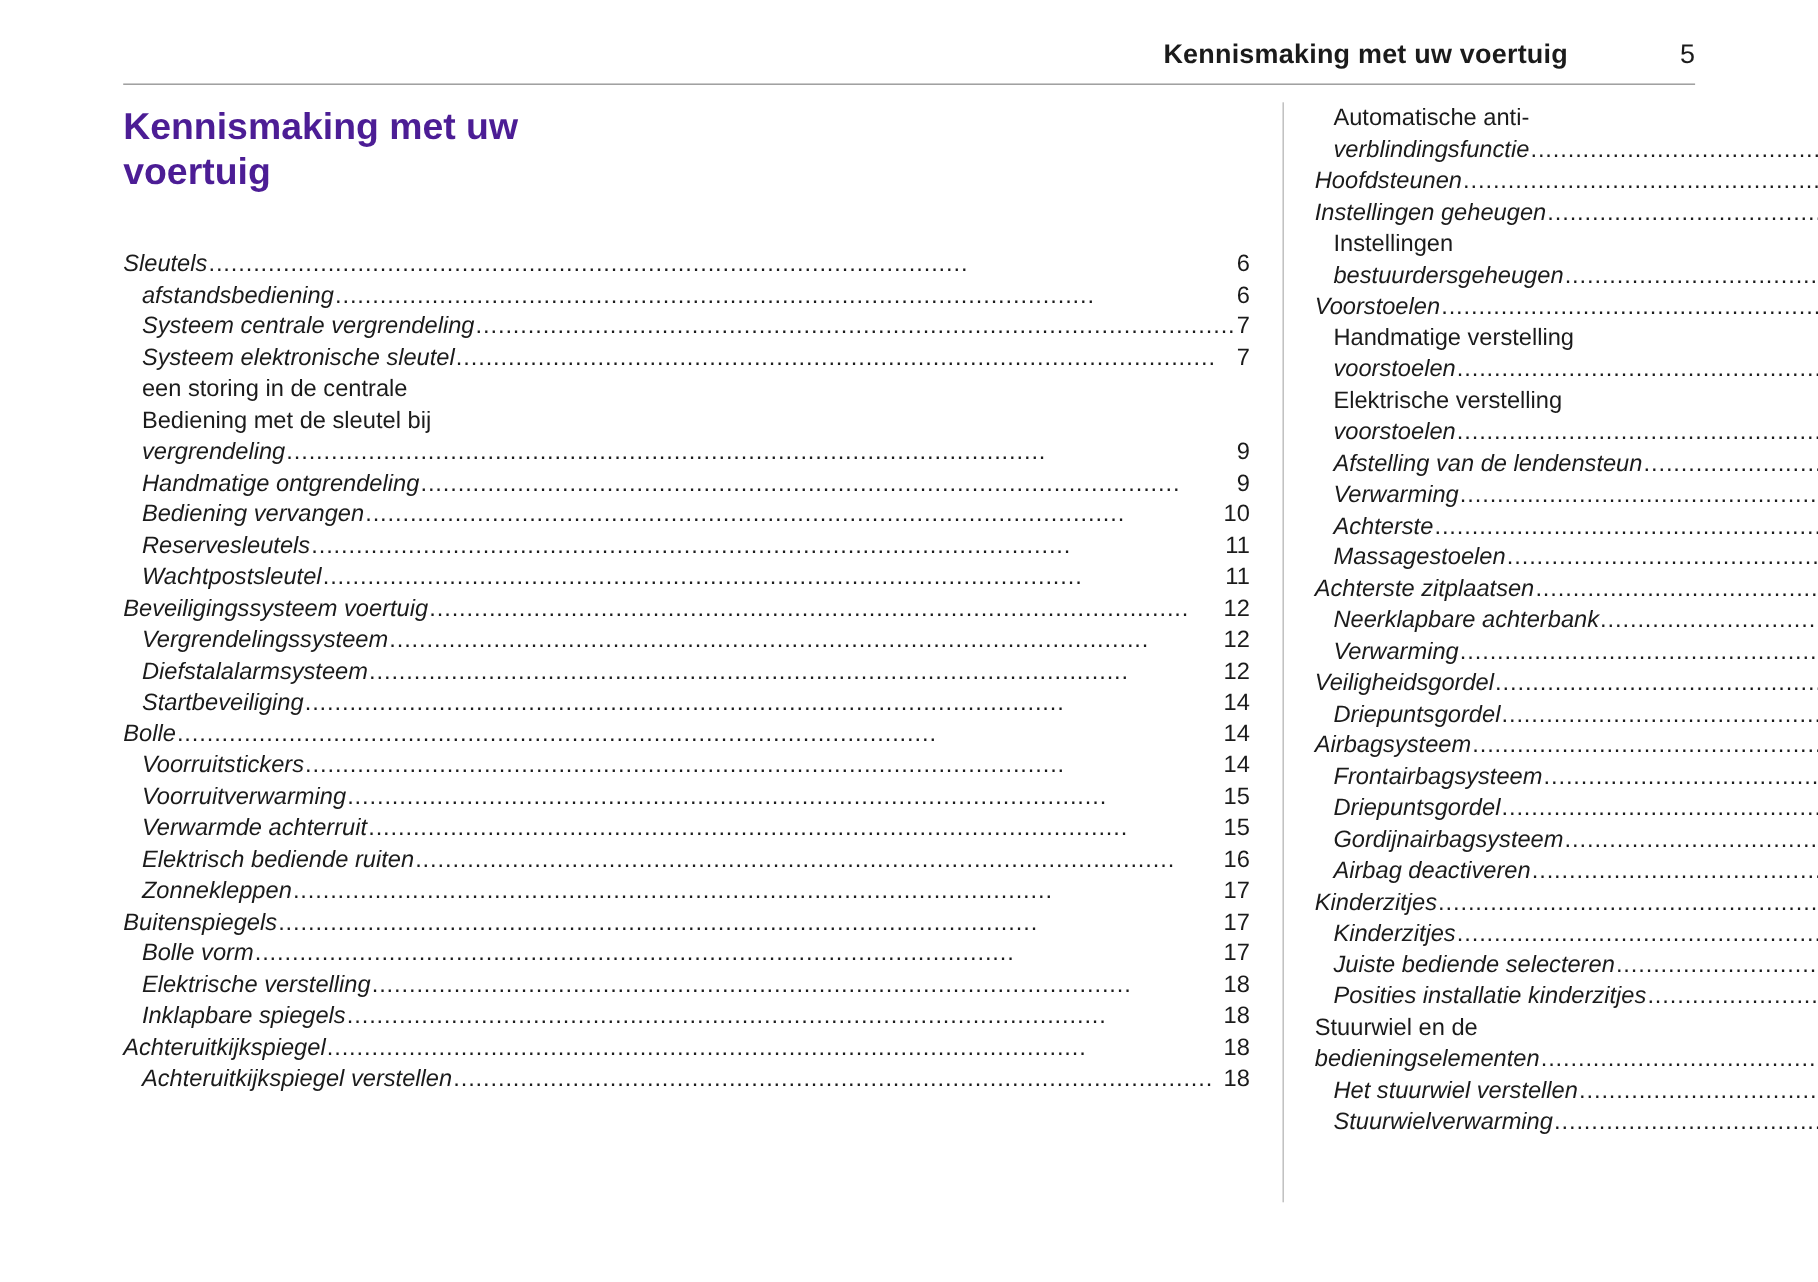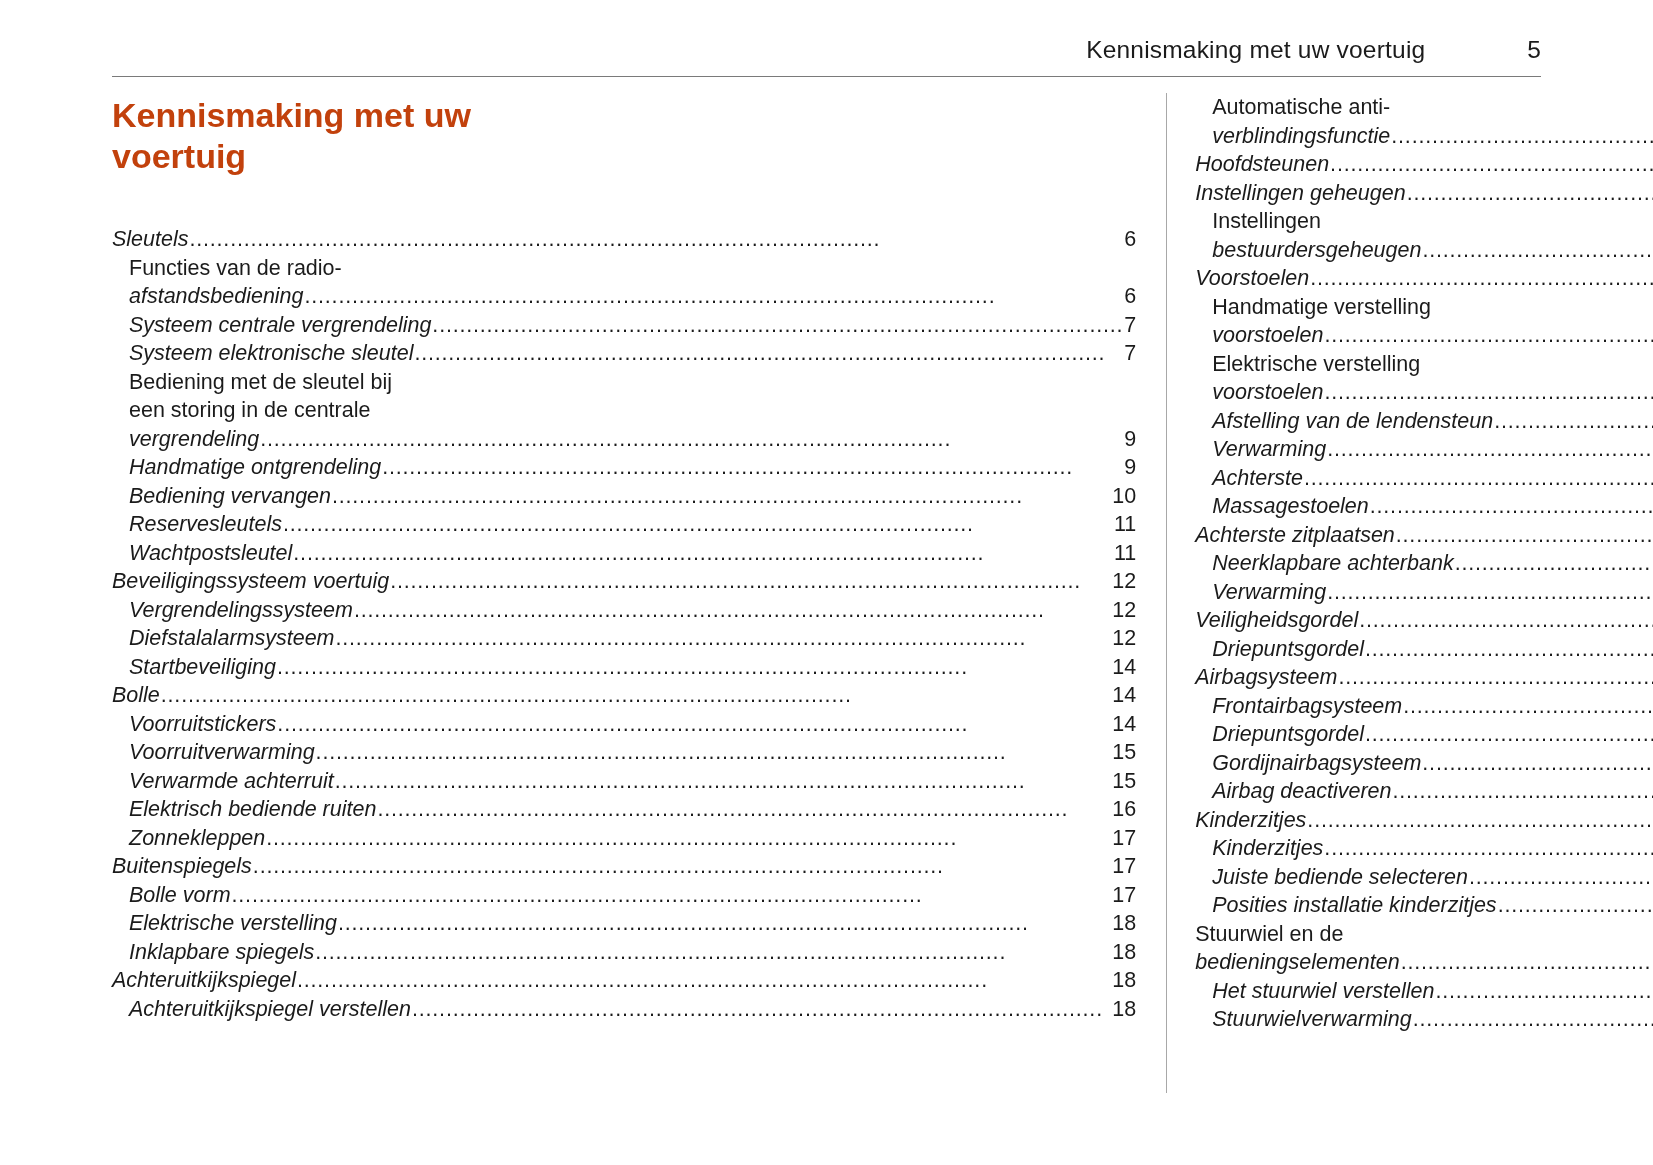--- a/index.html
+++ b/index.html
@@ -19,21 +19,21 @@
   }
   .page-header {
     display: flex;
     justify-content: flex-end;
     align-items: baseline;
     padding-bottom: 12px;
     border-bottom: 1.5px solid #7a7a7a;
   }
   .header-title {
     font-size: 24.5px;
-    font-weight: 400;
+    font-weight: 700;
     letter-spacing: 0.2px;
   }
   .header-page {
     font-size: 24.5px;
     font-weight: 400;
     margin-left: 102px;
   }
   .columns {
     display: flex;
     margin-top: 16px;
@@ -44,21 +44,21 @@
     flex: 1 1 0;
     box-sizing: border-box;
   }
   .col-1 { padding-right: 30px; }
   .col-2 { border-left: 1px solid #a8a8a8; padding-left: 28px; padding-right: 30px; }
   .section-title {
     font-size: 34px;
     line-height: 41px;
     font-weight: 700;
     margin: 2px 0 48px 0;
-    color: #c2410c;
+    color: #4c1d95;
   }
   .entries {
     font-size: 21.5px;
     line-height: 28.5px;
   }
   .entry.sub { padding-left: 17px; }
   .eline { white-space: nowrap; }
   .elast {
     display: flex;
     align-items: baseline;
@@ -90,21 +90,20 @@
       <h1 class="section-title">Kennismaking met uw<br>voertuig</h1>
       <div class="entries">
           <div class="entry">
             <div class="elast">
               <span class="lab">Sleutels</span>
               <span class="dots"></span>
               <span class="pg">6</span>
             </div>
           </div>
           <div class="entry sub">
-            <div class="eline">Functies van de radio-</div>
             <div class="elast">
               <span class="lab">afstandsbediening</span>
               <span class="dots"></span>
               <span class="pg">6</span>
             </div>
           </div>
           <div class="entry sub">
             <div class="elast">
               <span class="lab">Systeem centrale vergrendeling</span>
               <span class="dots"></span>
@@ -112,22 +111,22 @@
             </div>
           </div>
           <div class="entry sub">
             <div class="elast">
               <span class="lab">Systeem elektronische sleutel</span>
               <span class="dots"></span>
               <span class="pg">7</span>
             </div>
           </div>
           <div class="entry sub">
+            <div class="eline">een storing in de centrale</div>
             <div class="eline">Bediening met de sleutel bij</div>
-            <div class="eline">een storing in de centrale</div>
             <div class="elast">
               <span class="lab">vergrendeling</span>
               <span class="dots"></span>
               <span class="pg">9</span>
             </div>
           </div>
           <div class="entry sub">
             <div class="elast">
               <span class="lab">Handmatige ontgrendeling</span>
               <span class="dots"></span>

